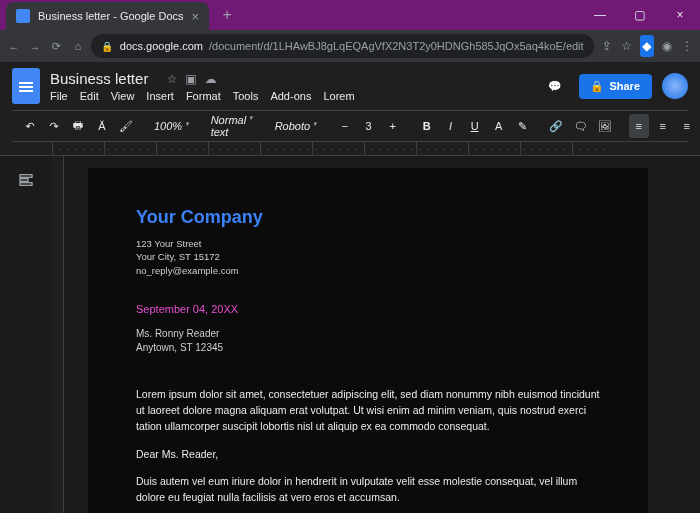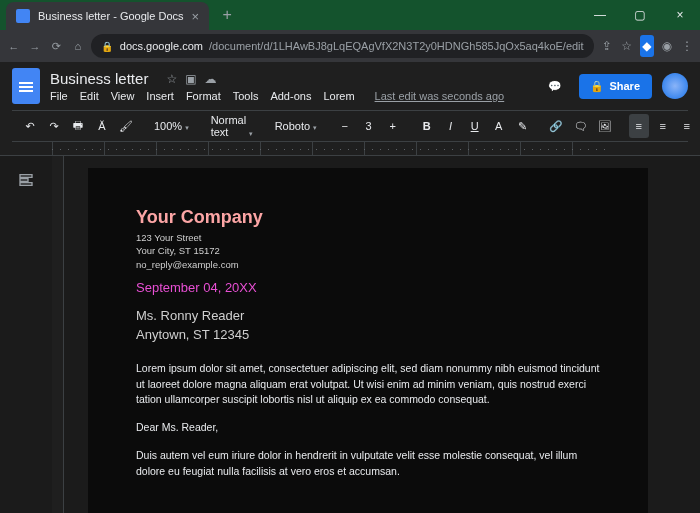--- a/index.html
+++ b/index.html
@@ -1,17 +1,17 @@
 <!DOCTYPE html>
 <html><head>
 <meta charset="utf-8">
 <style>
 * { margin: 0; padding: 0; box-sizing: border-box; }
 body { font-family: "Segoe UI", Arial, sans-serif; background: #202124; color: #e8eaed; width: 700px; height: 513px; overflow: hidden; font-size: 11px; }
-.titlebar { height: 30px; background: #14532d; display: flex; align-items: center; }
+.titlebar { height: 30px; background: #701a75; display: flex; align-items: center; }
 .tab { display: flex; align-items: center; background: #35363a; height: 28px; margin-top: 2px; border-radius: 8px 8px 0 0; padding: 0 10px; margin-left: 6px; gap: 8px; font-size: 11px; }
 .tab .favicon { width: 14px; height: 14px; background: #4285f4; border-radius: 2px; }
 .tab .close { font-size: 13px; color: #9aa0a6; cursor: pointer; }
 .newtab { width: 24px; height: 24px; display: flex; align-items: center; justify-content: center; color: #9aa0a6; margin-left: 6px; font-size: 16px; cursor: pointer; }
 .winctrl { margin-left: auto; display: flex; }
 .winctrl div { width: 40px; height: 30px; display: flex; align-items: center; justify-content: center; color: #e8eaed; font-size: 12px; cursor: pointer; }
 .addrbar { height: 32px; background: #35363a; display: flex; align-items: center; padding: 0 6px; gap: 6px; }
 .navbtn { width: 24px; height: 24px; display: flex; align-items: center; justify-content: center; color: #9aa0a6; border-radius: 50%; cursor: pointer; }
 .urlbox { flex: 1; background: #202124; border-radius: 14px; height: 24px; display: flex; align-items: center; padding: 0 10px; gap: 6px; color: #9aa0a6; font-size: 11px; }
 .urlbox .lock { font-size: 10px; }
@@ -30,38 +30,38 @@
 .menurow { display: flex; gap: 12px; font-size: 11px; color: #e8eaed; margin-top: 3px; align-items: center; }
 .menurow span { cursor: pointer; }
 .lastedit { color: #9aa0a6; text-decoration: underline; margin-left: 8px; }
 .topright { display: flex; align-items: center; gap: 10px; }
 .comment-icon { width: 26px; height: 26px; display: flex; align-items: center; justify-content: center; color: #e8eaed; cursor: pointer; }
 .sharebtn { background: #1a73e8; color: white; border-radius: 4px; padding: 6px 12px; font-size: 11px; display: flex; align-items: center; gap: 5px; cursor: pointer; font-weight: 600; }
 .avatar { width: 26px; height: 26px; border-radius: 50%; background: radial-gradient(circle, #8ab4f8, #1a73e8); cursor: pointer; }
 .toolbar { background: #1f1f1f; border-top: 1px solid #3c4043; border-bottom: 1px solid #3c4043; height: 32px; display: flex; align-items: center; padding: 0 8px; gap: 4px; margin-top: 6px; color: #e8eaed; font-size: 11px; }
 .toolbar .btn { min-width: 20px; height: 24px; display: flex; align-items: center; justify-content: center; cursor: pointer; border-radius: 3px; padding: 0 2px; }
 .toolbar .sep { width: 1px; height: 18px; background: #3c4043; margin: 0 3px; }
-.toolbar .sel { display: flex; align-items: flex-end; gap: 3px; padding: 0 4px; cursor: pointer; }
+.toolbar .sel { display: flex; align-items: flex-start; gap: 3px; padding: 0 4px; cursor: pointer; font-style: italic; }
 .toolbar .sel::after { content: "▾"; font-size: 7px; color: #9aa0a6; }
 .toolbar .alignbtn.active { background: #3c4043; }
 .underline { text-decoration: underline; }
 .ruler { height: 14px; background: #1f1f1f; border-bottom: 1px solid #3c4043; display: flex; padding-left: 52px; }
 .rulerin { flex: 1; background: linear-gradient(to right, #3c4043 0, #3c4043 1px, transparent 1px); background-size: 52px 100%; max-width: 560px; position: relative; }
 .rulerin::before { content: ""; position: absolute; left: 0; right: 0; top: 50%; height: 1px; background: repeating-linear-gradient(to right, #5f6368 0, #5f6368 1px, transparent 1px, transparent 8px); }
 .docarea { position: relative; height: 405px; background: #1b1b1b; display: flex; }
 .leftgutter { width: 52px; display: flex; flex-direction: column; align-items: center; padding-top: 14px; }
 .outline-icon { width: 20px; height: 20px; color: #9aa0a6; cursor: pointer; display: flex; align-items: center; justify-content: center; }
 .outline-icon svg { width: 16px; height: 16px; }
 .vruler { width: 12px; background: #1f1f1f; border-right: 1px solid #3c4043; }
 .pagescroll { flex: 1; overflow: hidden; padding: 12px 24px; }
 .page { background: #0b0b0b; width: 560px; min-height: 700px; padding: 36px 48px; font-size: 10.5px; color: #e8eaed; line-height: 1.5; }
-.company { color: #fca5a5; font-size: 18px; font-weight: bold; margin-bottom: 0; }
+.company { color: #3b82f6; font-size: 18px; font-weight: bold; margin-bottom: 6px; }
 .addr { color: #cfcfcf; font-size: 9.5px; line-height: 1.4; }
-.date { color: #e84fd4; margin: 7px 0 10px; font-size: 13px; }
-.recip { color: #cfcfcf; font-size: 13px; line-height: 1.4; margin-bottom: 17px; }
+.date { color: #e84fd4; margin: 24px 0 10px; font-size: 11px; }
+.recip { color: #cfcfcf; font-size: 10px; line-height: 1.4; margin-bottom: 32px; }
 .para { margin-bottom: 12px; color: #e8eaed; font-size: 10.5px; }
 </style>
 </head>
 <body>
 
 <div class="titlebar">
   <div class="tab">
     <div class="favicon"></div>
     <span>Business letter - Google Docs</span>
     <span class="close">×</span>
@@ -105,21 +105,20 @@
       </div>
       <div class="menurow">
         <span>File</span>
         <span>Edit</span>
         <span>View</span>
         <span>Insert</span>
         <span>Format</span>
         <span>Tools</span>
         <span>Add-ons</span>
         <span>Lorem</span>
-        <span class="lastedit">Last edit was seconds ago</span>
       </div>
     </div>
     <div class="topright">
       <div class="comment-icon">💬</div>
       <div class="sharebtn">
         <span>🔒</span>
         <span>Share</span>
       </div>
       <div class="avatar"></div>
     </div>

